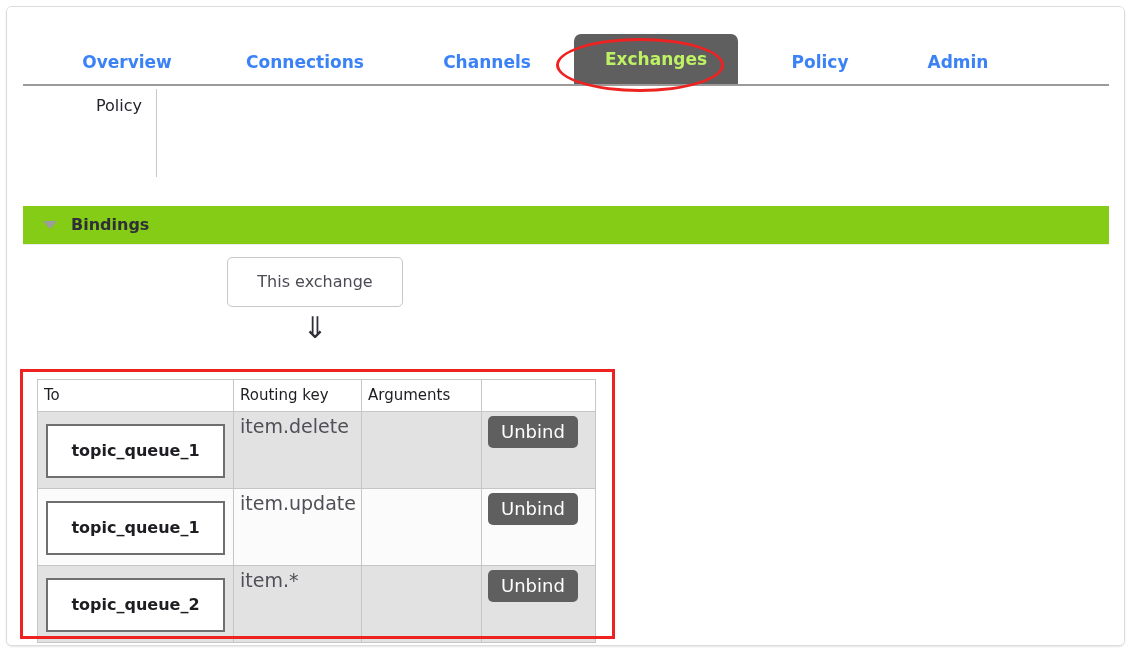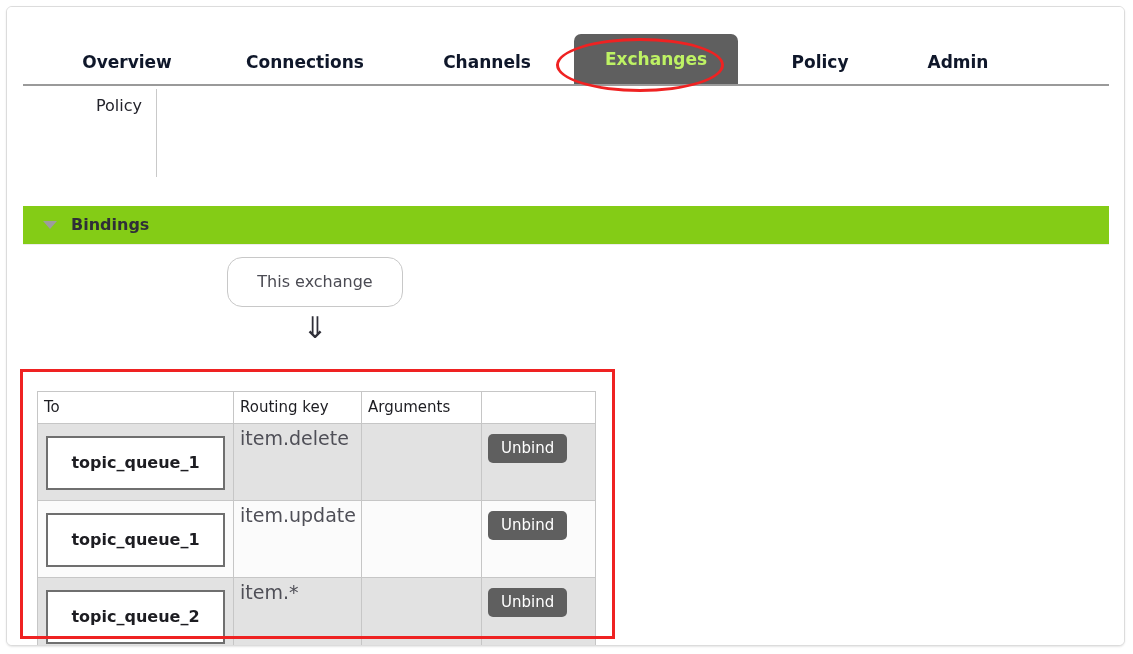--- a/index.html
+++ b/index.html
@@ -51,21 +51,21 @@
     height: 2px;
     background: #9a9a9a;
   }
   .tab {
     position: absolute;
     bottom: 0;
     height: 45px;
     line-height: 45px;
     font-size: 17px;
     font-weight: bold;
-    color: #0f172a;
+    color: #3b82f6;
     white-space: nowrap;
     text-align: center;
     cursor: pointer;
     box-sizing: border-box;
   }
   .tab.active {
     background: #5f5f5f;
     color: #bef264;
     border-radius: 7px 7px 0 0;
     height: 51px;
@@ -126,21 +126,21 @@
 
   
   #this-exchange {
     position: absolute;
     left: 220px;
     top: 250px;
     width: 176px;
     height: 50px;
     box-sizing: border-box;
     border: 1px solid #c8c8c8;
-    border-radius: 15px;
+    border-radius: 5px;
     background: #ffffff;
     color: #4b4b53;
     font-size: 16px;
     line-height: 48px;
     text-align: center;
     white-space: nowrap;
   }
   #binding-arrow {
     position: absolute;
     left: 220px;
@@ -150,21 +150,21 @@
     font-size: 30px;
     line-height: 30px;
     color: #2f2f38;
     font-family: "DejaVu Sans", sans-serif;
   }
 
   
   #bindings-table {
     position: absolute;
     left: 30px;
-    top: 384px;
+    top: 372px;
     width: 558px;
     border-collapse: collapse;
     table-layout: fixed;
     background: #e5e5e5;
     padding-left: 28px;
   }
   #bindings-table col.c-to       { width: 196px; }
   #bindings-table col.c-rk       { width: 128px; }
   #bindings-table col.c-args     { width: 120px; }
   #bindings-table col.c-act      { width: 114px; }
@@ -208,27 +208,26 @@
   }
   .routing-key {
     font-size: 19px;
     color: #4f4f57;
     line-height: 20px;
     white-space: nowrap;
   }
   .args-cell { font-size: 15px; color: #4f4f57; }
   .unbind-btn {
     display: inline-block;
-    margin-top: 6px;
     padding: 5px 13px 6px 13px;
     background: #5f5f5f;
     border: none;
     border-radius: 5px;
     color: #ffffff;
-    font-size: 15px;
+    font-size: 18px;
     font-family: "DejaVu Sans", "Liberation Sans", sans-serif;
     cursor: pointer;
     white-space: nowrap;
   }
 
   
   #annot-rect {
     position: absolute;
     left: 13px;
     top: 362px;

